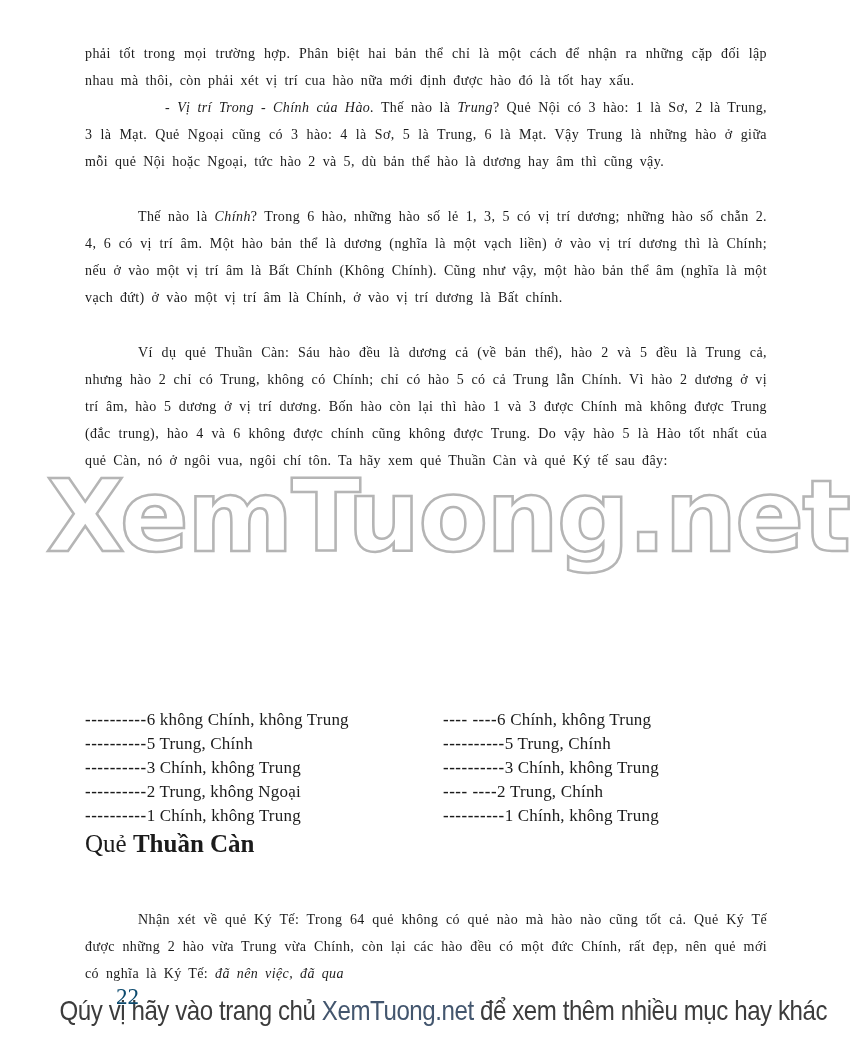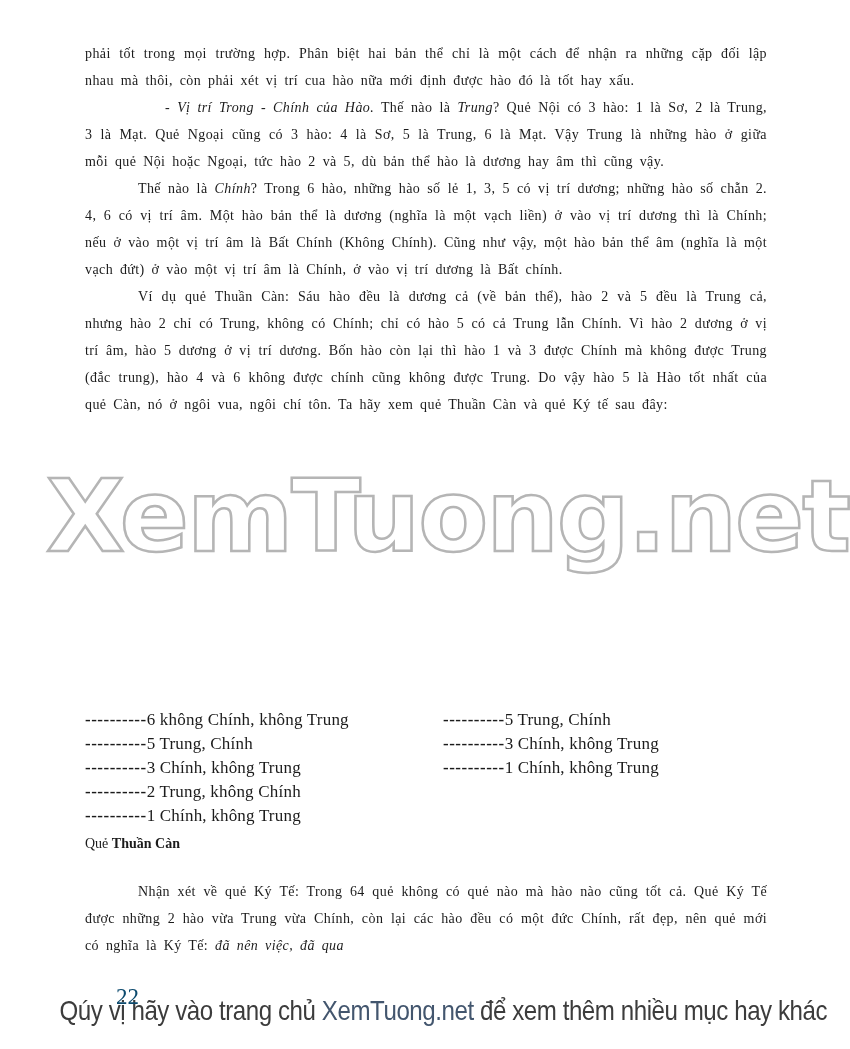--- a/index.html
+++ b/index.html
@@ -39,21 +39,21 @@
   }
   .text-top { position: absolute; left: 0; top: 0; width: 682px; }
   .para {
     margin: 0;
     font-size: 14px;
     line-height: 27px;
     text-align: justify;
     letter-spacing: 0.4px;
     word-spacing: 3px;
   }
-  .para.indent-normal { text-indent: 53px; }
+  .para.indent-normal { text-indent: 53px; margin-top: 28px; }
   .para.indent-wide   { text-indent: 80px; }
   .para em { font-style: italic; }
   
   .hex-section {
     position: absolute;
     left: 0;
     top: 668px;
     width: 682px;
     display: flex;
   }
@@ -64,21 +64,21 @@
     font-size: 17px;
     line-height: 24px;
     letter-spacing: 0.2px;
   }
   .hex-glyph {
     letter-spacing: 0.5px;
     font-weight: bold;
     display: inline-block;
   }
   .hex-label {
-    font-size: 14px;
+    font-size: 25px;
     line-height: 26px;
     margin-top: 3px;
   }
   .hex-label b { font-weight: bold; }
   
   .closing-wrap { position: absolute; left: 0; top: 838px; width: 682px; }
   
   .footer {
     position: absolute;
     left: 0;
@@ -119,29 +119,31 @@
         <p class="para indent-normal"><span>Thế nào là </span><em>Chính</em><span>? Trong 6 hào, những hào số lẻ 1, 3, 5 có vị trí dương; những hào số chẵn 2. 4, 6 có vị trí âm. Một hào bản thể là dương (nghĩa là một vạch liền) ở vào vị trí dương thì là Chính; nếu ở vào một vị trí âm là Bất Chính (Không Chính). Cũng như vậy, một hào bản thể âm (nghĩa là một vạch đứt) ở vào một vị trí âm là Chính, ở vào vị trí dương là Bất chính.</span></p>
         <p class="para indent-normal"><span>Ví dụ quẻ Thuần Càn: Sáu hào đều là dương cả (về bản thể), hào 2 và 5 đều là Trung cả, nhưng hào 2 chỉ có Trung, không có Chính; chỉ có hào 5 có cả Trung lẫn Chính. Vì hào 2 dương ở vị trí âm, hào 5 dương ở vị trí dương. Bốn hào còn lại thì hào 1 và 3 được Chính mà không được Trung (đắc trung), hào 4 và 6 không được chính cũng không được Trung. Do vậy hào 5 là Hào tốt nhất của quẻ Càn, nó ở ngôi vua, ngôi chí tôn. Ta hãy xem quẻ Thuần Càn và quẻ Ký tế sau đây:</span></p>
       </div>
 
     <div class="hex-section">
       <div class="hex-col hex-col-left">
         <div class="hex-rows">
             <div class="hex-row"><span class="hex-glyph">----------</span><span>6</span><span> không Chính, không Trung</span></div>
             <div class="hex-row"><span class="hex-glyph">----------</span><span>5</span><span> Trung, Chính</span></div>
             <div class="hex-row"><span class="hex-glyph">----------</span><span>3</span><span> Chính, không Trung</span></div>
-            <div class="hex-row"><span class="hex-glyph">----------</span><span>2</span><span> Trung, không Chính</span></div>
+            <div class="hex-row"><span class="hex-glyph">----------</span><span>2</span><span> Trung, không Ngoại</span></div>
             <div class="hex-row"><span class="hex-glyph">----------</span><span>1</span><span> Chính, không Trung</span></div>
           </div>
         <div class="hex-label"><span>Quẻ </span><b>Thuần Càn</b><span></span></div>
       </div>
       <div class="hex-col hex-col-right">
         <div class="hex-rows">
+            <div class="hex-row"><span class="hex-glyph">---- ----</span><span>6</span><span> Chính, không Trung</span></div>
             <div class="hex-row"><span class="hex-glyph">----------</span><span>5</span><span> Trung, Chính</span></div>
             <div class="hex-row"><span class="hex-glyph">----------</span><span>3</span><span> Chính, không Trung</span></div>
+            <div class="hex-row"><span class="hex-glyph">---- ----</span><span>2</span><span> Trung, Chính</span></div>
             <div class="hex-row"><span class="hex-glyph">----------</span><span>1</span><span> Chính, không Trung</span></div>
           </div>
       </div>
     </div>
 
     <div class="closing-wrap" id="paras-bottom">
         <p class="para indent-normal"><span>Nhận xét về quẻ Ký Tế: Trong 64 quẻ không có quẻ nào mà hào nào cũng tốt cả. Quẻ Ký Tế được những 2 hào vừa Trung vừa Chính, còn lại các hào đều có một đức Chính, rất đẹp, nên quẻ mới có nghĩa là Ký Tế: </span><em>đã nên việc, đã qua</em></p>
       </div>
   </div>
 

